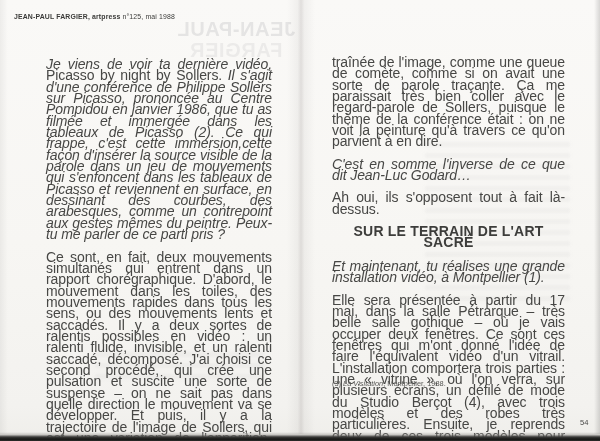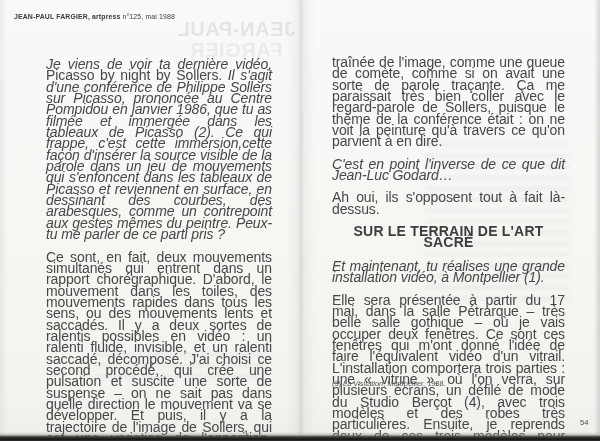--- a/index.html
+++ b/index.html
@@ -109,21 +109,21 @@
   <div class="col col-left">
     <p class="q"><span>Je viens de voir ta dernière vidéo, </span><span class="rm">Picasso by night by Sollers.</span><span> Il s'agit d'une conférence de Philippe Sollers sur Picasso, prononcée au Centre Pompidou en janvier 1986, que tu as filmée et immergée dans les tableaux de Picasso (2). Ce qui frappe, c'est cette immersion,cette façon d'insérer la source visible de la parole dans un jeu de mouvements qui s'enfoncent dans les tableaux de Picasso et reviennent en surface, en dessinant des courbes, des arabesques, comme un contrepoint aux gestes mêmes du peintre. Peux-tu me parler de ce parti pris ?</span></p>
     <p>Ce sont, en fait, deux mouvements simultanés qui entrent dans un rapport chorégraphique. D'abord, le mouvement dans les toiles, des mouvements rapides dans tous les sens, ou des mouvements lents et saccadés. Il y a deux sortes de ralentis possibles en vidéo : un ralenti fluide, invisible, et un ralenti saccadé, décomposé. J'ai choisi ce second procédé, qui crée une pulsation et suscite une sorte de suspense – on ne sait pas dans quelle direction le mouvement va se développer. Et puis, il y a la trajectoire de l'image de Sollers, qui est une variation de l'apparition-disparition d'une mobilité constante. Ce n'est pas un insert fixe de deux ou trois secondes, c'est un point qui ne cesse de grossir et de diminuer, et ce mouvement-là aussi est imprévisible. L'effet qui m'a intéressé, c'est cette</p>
   </div>
 
 
   <div class="folio folio-left">66</div>
 
   <div class="col col-right">
     <p>traînée de l'image, comme une queue de comète, comme si on avait une sorte de parole traçante. Ça me paraissait très bien coller avec le regard-parole de Sollers, puisque le thème de la conférence était : on ne voit la peinture qu'à travers ce qu'on parvient à en dire.</p>
-    <p class="q">C'est en point l'inverse de ce que dit Jean-Luc Godard…</p>
+    <p class="q">C'est en somme l'inverse de ce que dit Jean-Luc Godard…</p>
     <p>Ah oui, ils s'opposent tout à fait là-dessus.</p>
     <p class="section-head">SUR LE TERRAIN DE L'ART SACRÉ</p>
     <p class="q">Et maintenant, tu réalises une grande installation vidéo, à Montpellier (1).</p>
     <p>Elle sera présentée à partir du 17 mai, dans la salle Pétrarque – très belle salle gothique – où je vais occuper deux fenêtres. Ce sont ces fenêtres qui m'ont donné l'idée de faire l'équivalent vidéo d'un vitrail. L'installation comportera trois parties : une « vitrine », où l'on verra, sur plusieurs écrans, un défilé de mode du Studio Berçot (4), avec trois modèles et des robes très particulières. Ensuite, je reprends deux de ces trois modèles pour constituer un vitrail, justement, sur le thème de la Visitation –</p>
   </div>
 
   <div class="footnote fn-right">
     <span class="fn-item"><span>(3) </span><span class="it">La Visitation</span><span>, Montpellier, 1988.</span></span>
   </div>
 

